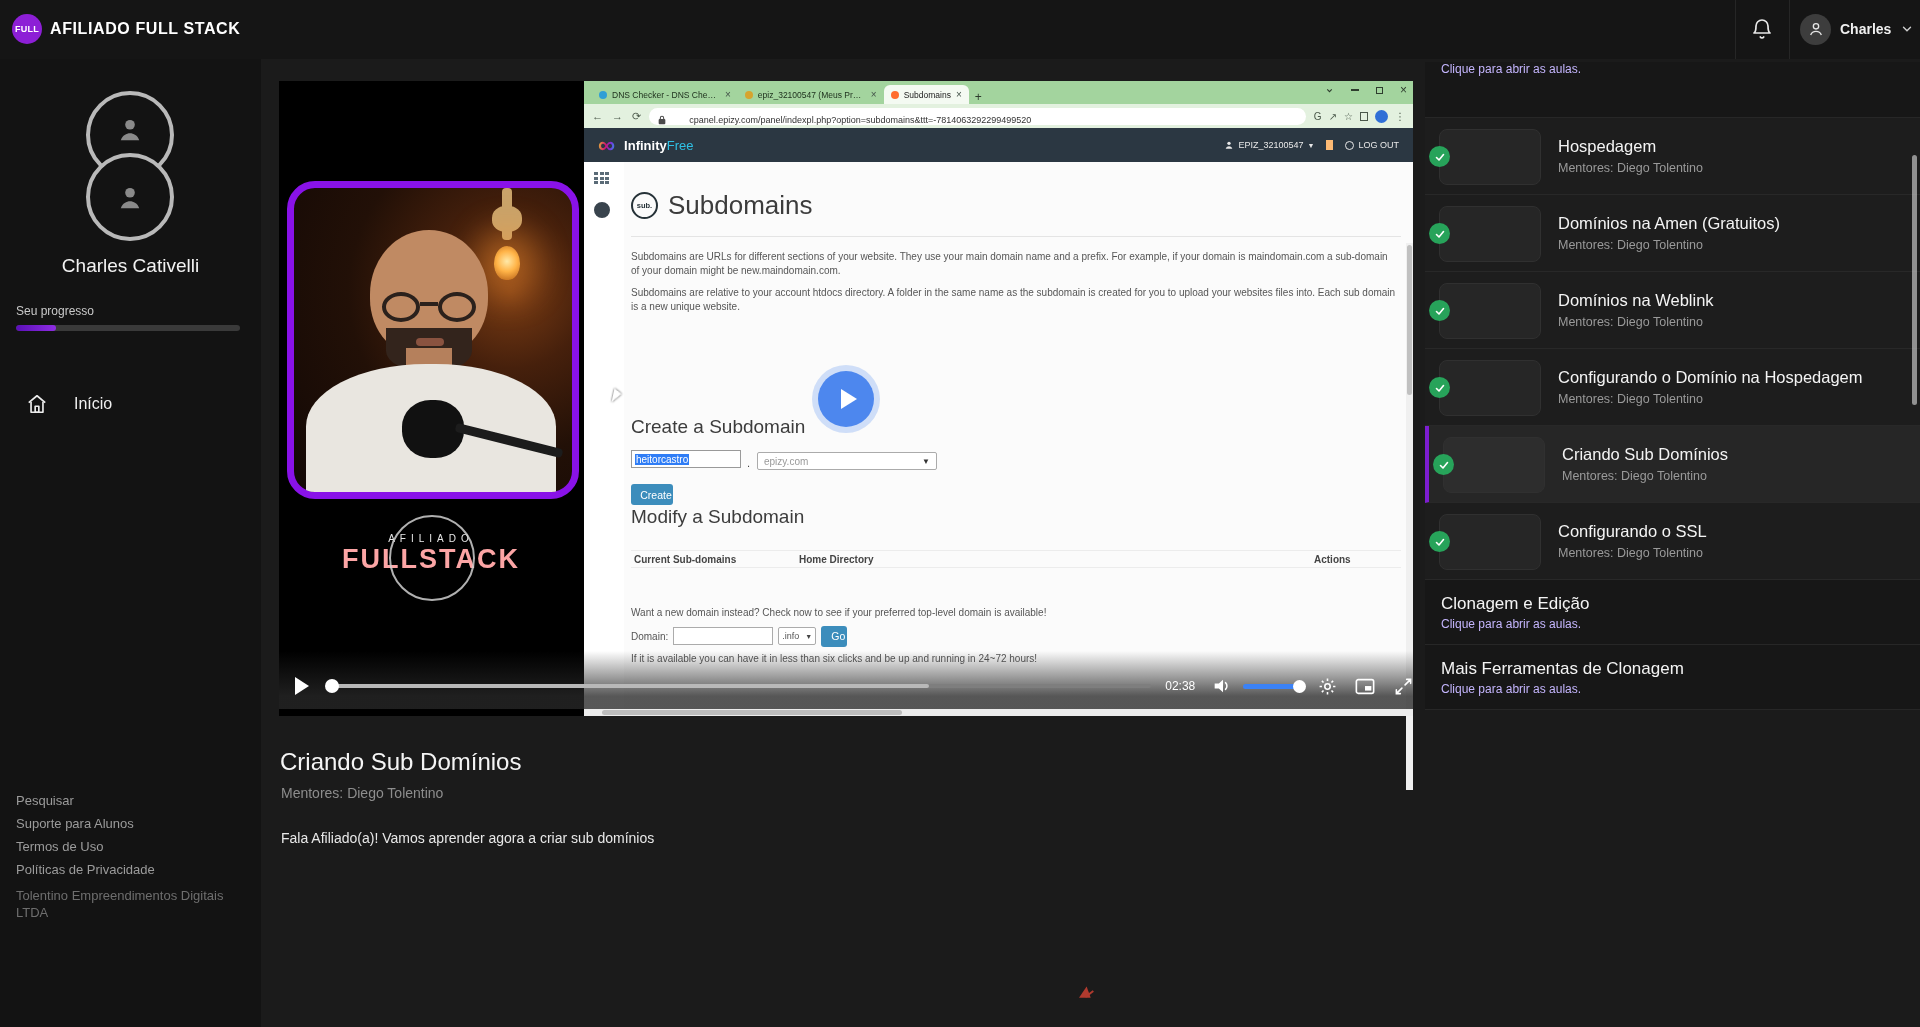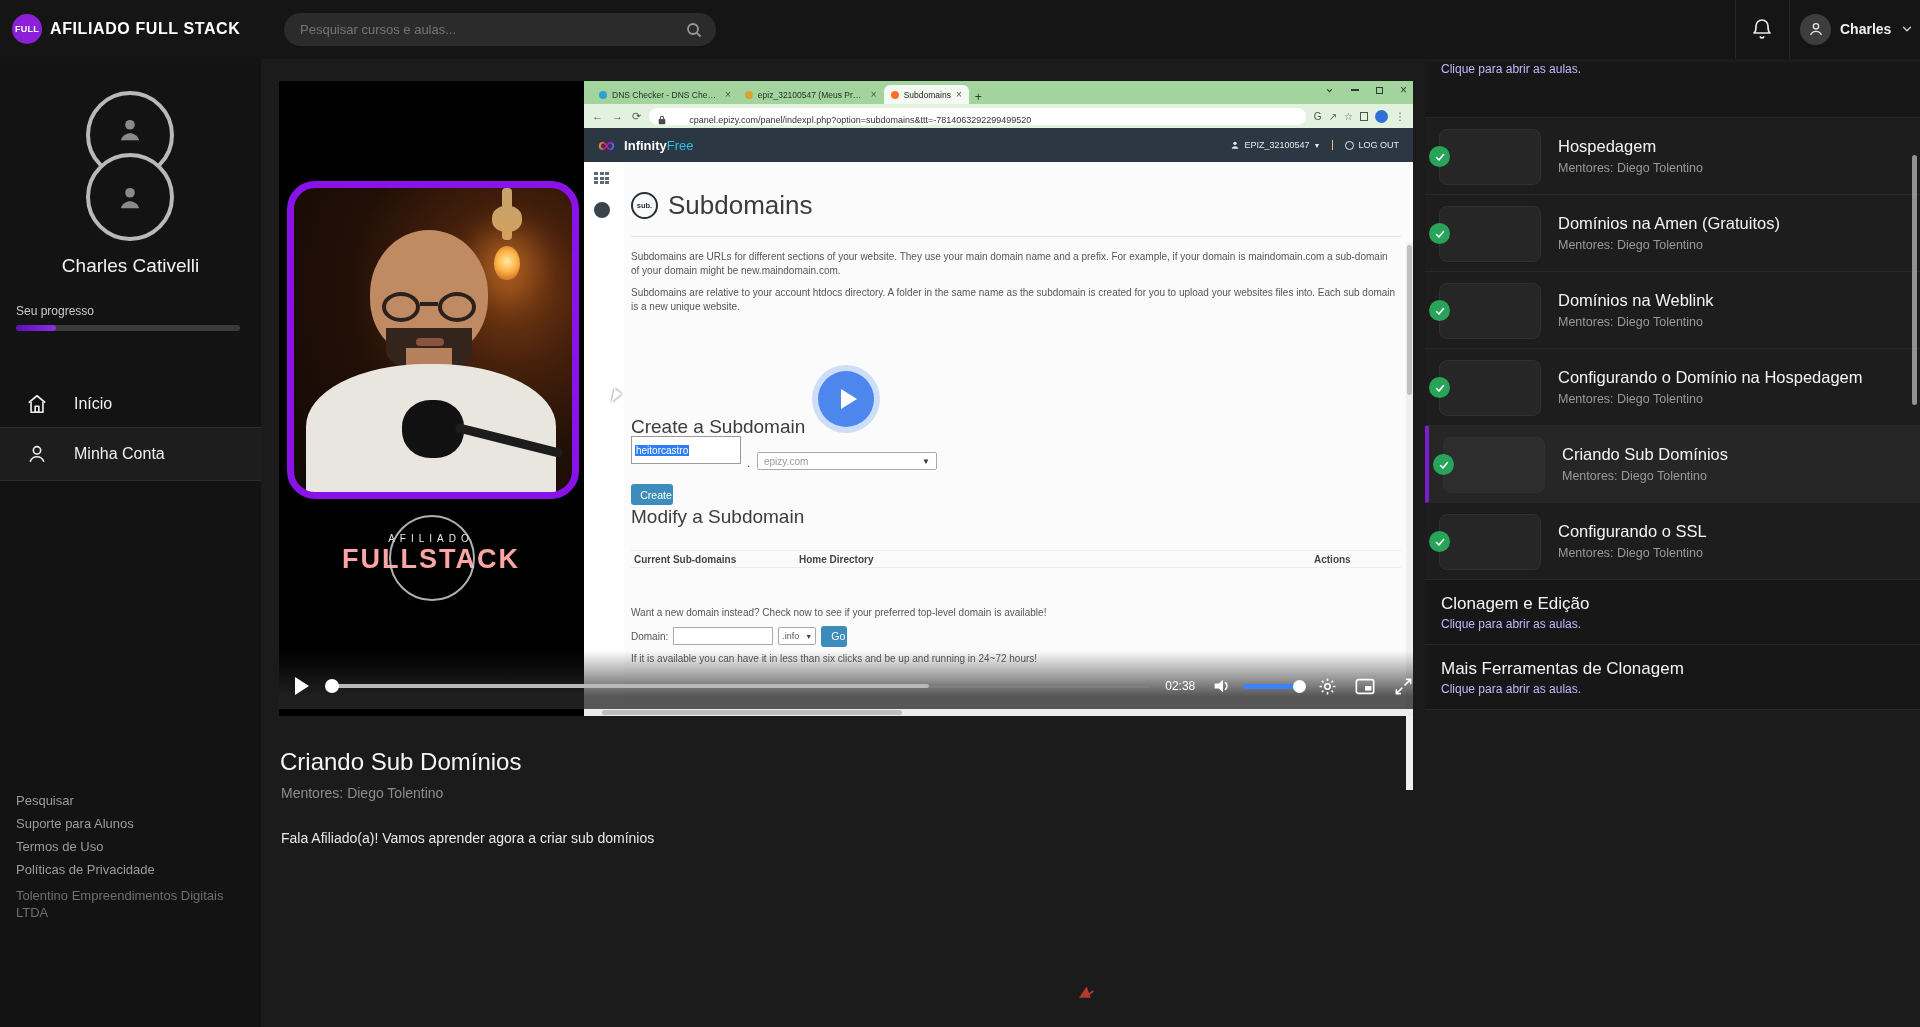--- a/index.html
+++ b/index.html
@@ -73,36 +73,36 @@
   .url-pill { flex:1; height:17px; background:#fff; border-radius:9px; display:flex; align-items:flex-end; gap:23px; padding:0 9px; }
   .url-text { font-size:9px; color:#333; white-space:nowrap; overflow:hidden; }
   .addr-icons { display:flex; gap:7px; align-items:center; font-size:10px; color:#4a584a; }
   .addr-avatar { width:13px; height:13px; border-radius:50%; background:#2f6fd6; }
   .cp-header { position:absolute; left:0; top:47px; width:829px; height:34px; background:#2b3742; display:flex; align-items:center; padding:0 14px; }
   .inf-logo { font-size:24px; font-weight:bold; line-height:24px; background:linear-gradient(100deg,#e4de26,#d4156f 45%,#7b2fe0 70%,#17b6e0); -webkit-background-clip:text; background-clip:text; color:transparent; margin-right:9px; }
   .inf-name { font-size:13px; }
   .inf-name b { color:#fff; font-weight:bold; }
   .inf-name span { color:#2fc1e5; }
   .cp-right { margin-left:auto; display:flex; align-items:center; gap:12px; font-size:9px; color:#e8e8e8; }
-  .cp-acct { display:flex; align-items:center; gap:4px; border-right:1px solid #fdba74; padding-right:12px; cursor:pointer; }
+  .cp-acct { display:flex; align-items:center; gap:4px; border-right:7px solid #fdba74; padding-right:12px; cursor:pointer; }
   .cp-logout { display:flex; align-items:center; gap:4px; cursor:pointer; }
   .pwr { width:9px; height:9px; border:1.5px solid #e8e8e8; border-radius:50%; position:relative; }
   .cp-body { position:absolute; left:0; top:81px; width:829px; height:547px; background:#fbfbfb; }
   .cp-strip { position:absolute; left:0; top:0; width:40px; height:547px; background:#fff; color:#5a6b77; }
   .grid-icon { position:absolute; left:10px; top:10px; width:18px; height:14px; display:grid; grid-template-columns:repeat(3,4px); grid-template-rows:repeat(3,3px); gap:1.5px; }
   .grid-icon i { background:#5a6b77; }
   .hist-icon { position:absolute; left:10px; top:40px; width:16px; height:16px; border:2px solid #39444d; border-radius:50%; background:#39444d; }
   .cp-content { position:absolute; left:43px; top:0; width:780px; height:547px; color:#555; }
   .sub-head { position:absolute; left:4px; top:28px; display:flex; align-items:center; gap:10px; }
   .sub-badge { width:27px; height:27px; border:2.5px solid #263238; border-radius:50%; display:flex; align-items:center; justify-content:center; font-size:7.5px; font-weight:bold; color:#263238; }
   .sub-title { font-size:26px; color:#3c3c3c; font-weight:normal; }
   .cp-divider { position:absolute; left:4px; top:74px; width:770px; height:1px; background:#e4e4e4; }
   .cp-p { position:absolute; left:4px; width:766px; font-size:10px; line-height:14px; color:#565656; }
   .h2 { position:absolute; left:4px; font-size:19px; color:#3c3c3c; }
-  .cs-input { position:absolute; left:4px; top:274px; width:110px; height:28px; background:#fff; border:1px solid #9a9a9a; font-size:10px; display:flex; align-items:center; padding:0 3px; }
+  .cs-input { position:absolute; left:4px; top:288px; width:110px; height:18px; background:#fff; border:1px solid #9a9a9a; font-size:10px; display:flex; align-items:center; padding:0 3px; }
   .sel-text { background:#2f7df6; color:#fff; padding:0 1px; }
   .cs-dot { position:absolute; left:120px; top:295px; font-size:11px; color:#444; }
   .cs-select { position:absolute; left:130px; top:290px; width:180px; height:18px; background:#fff; border:1px solid #ababab; border-radius:2px; font-size:10px; color:#9a9a9a; display:flex; align-items:center; justify-content:space-between; padding:0 6px; }
   .cs-select .sc { color:#333; font-size:8px; }
   .btn-blue { background:#3c8dbc; color:#fff; border:none; border-radius:3px; font-size:10.5px; font-family:inherit; cursor:pointer;padding-left:8px; }
   .create-btn { position:absolute; left:4px; top:322px; width:42px; height:21px; }
   .mod-table-head { position:absolute; left:4px; top:388px; width:770px; height:18px; border-top:1px solid #ececec; border-bottom:1px solid #ececec; display:flex; align-items:center; font-size:10px; font-weight:bold; color:#444; }
   .th1 { width:168px; padding-left:3px; } .th2 { width:515px; } .th3 { width:80px; }
   .cp-want { top:444px; }
   .domain-row { position:absolute; left:4px; top:463px; height:22px; display:flex; align-items:center; gap:5px; font-size:10px; color:#555; }
@@ -165,29 +165,20 @@
 </head>
 <body>
 
 <div class="screen">
 
   <div class="topbar">
     <div class="logo-circle">
         <span>FULL</span>
       </div>
     <div class="brand">AFILIADO FULL STACK</div>
-    <div class="search-pill">
-      <input type="text" placeholder="Pesquisar cursos e aulas..." style="">
-      <span class="abs" style="position:static">
-        <svg width="16" height="16" viewBox="0 0 16 16" fill="none" stroke="#9a9a9a" stroke-width="1.8">
-            <circle cx="7" cy="7" r="5"></circle>
-            <line x1="10.8" y1="10.8" x2="14.5" y2="14.5"></line>
-          </svg>
-      </span>
-    </div>
     <div class="tb-sep" style="left:1735px"></div>
     <div class="tb-sep" style="left:1789px"></div>
     <div class="bell-btn">
       <svg width="24" height="24" viewBox="0 0 24 24" fill="none" stroke="#e8e8e8" stroke-width="1.7" stroke-linecap="round" stroke-linejoin="round">
           <path d="M18 9a6 6 0 0 0-12 0c0 6-2 7-2 7h16s-2-1-2-7"></path>
           <path d="M10.3 20a2 2 0 0 0 3.4 0"></path>
         </svg>
     </div>
     <div class="user-chip">
       <span class="user-avatar">
@@ -225,29 +216,20 @@
     </div>
     <div class="nav-item" style="top:322px">
       <span class="nav-icon">
         <svg width="22" height="22" viewBox="0 0 24 24" fill="none" stroke="#ededed" stroke-width="1.8" stroke-linejoin="round">
             <path d="M3 10.5 12 3l9 7.5"></path>
             <path d="M5.5 9.5V21h13V9.5"></path>
             <rect x="10" y="14.5" width="4" height="6.5"></rect>
           </svg>
       </span>
       <span>Início</span>
-    </div>
-    <div class="nav-item active" style="top:368px">
-      <span class="nav-icon">
-        <svg width="22" height="22" viewBox="0 0 24 24" fill="none" stroke="#ededed" stroke-width="1.8">
-            <circle cx="12" cy="8" r="4"></circle>
-            <path d="M4.5 20.5c1.4-4 4.8-5.5 7.5-5.5s6.1 1.5 7.5 5.5"></path>
-          </svg>
-      </span>
-      <span>Minha Conta</span>
     </div>
     <div id="footer-links">
         <div class="foot-link" style="top: 734px;">Pesquisar</div>
         <div class="foot-link" style="top: 757px;">Suporte para Alunos</div>
         <div class="foot-link" style="top: 780px;">Termos de Uso</div>
         <div class="foot-link" style="top: 803px;">Políticas de Privacidade</div>
       </div>
     <div class="company">Tolentino Empreendimentos Digitais LTDA</div>
   </div>
 

